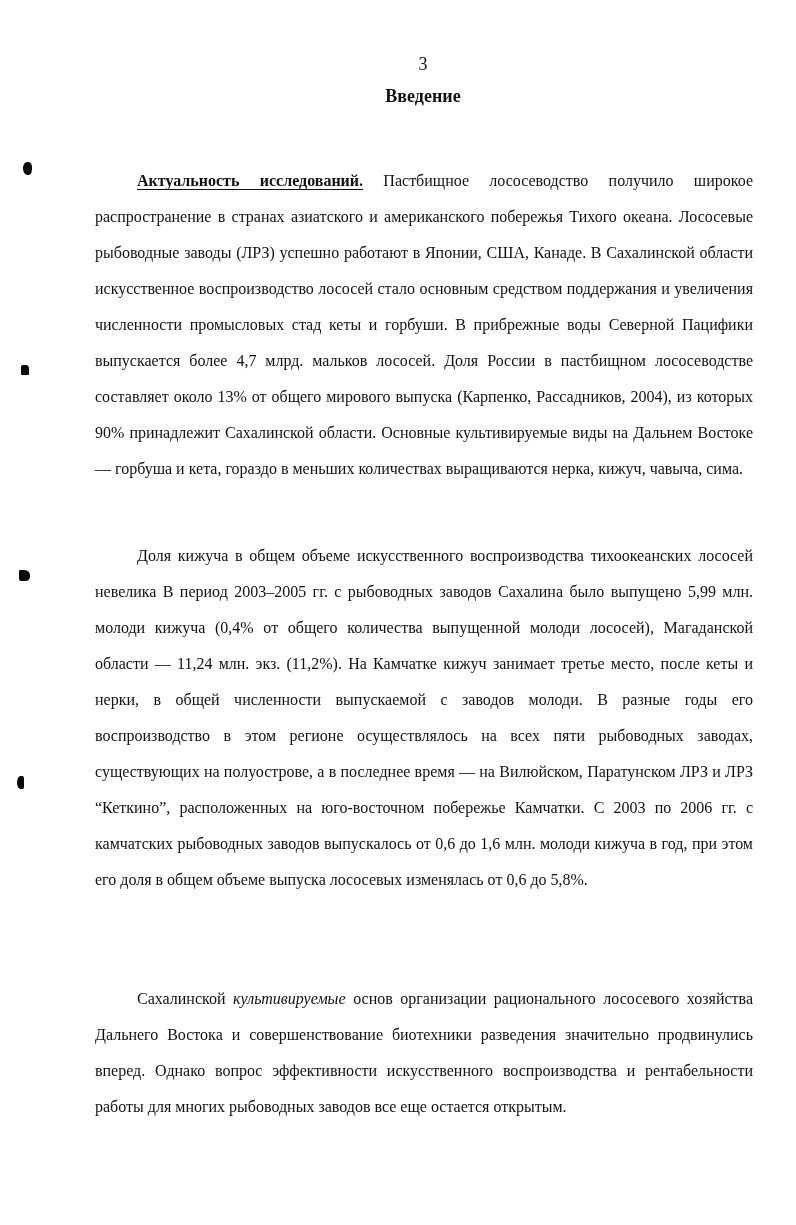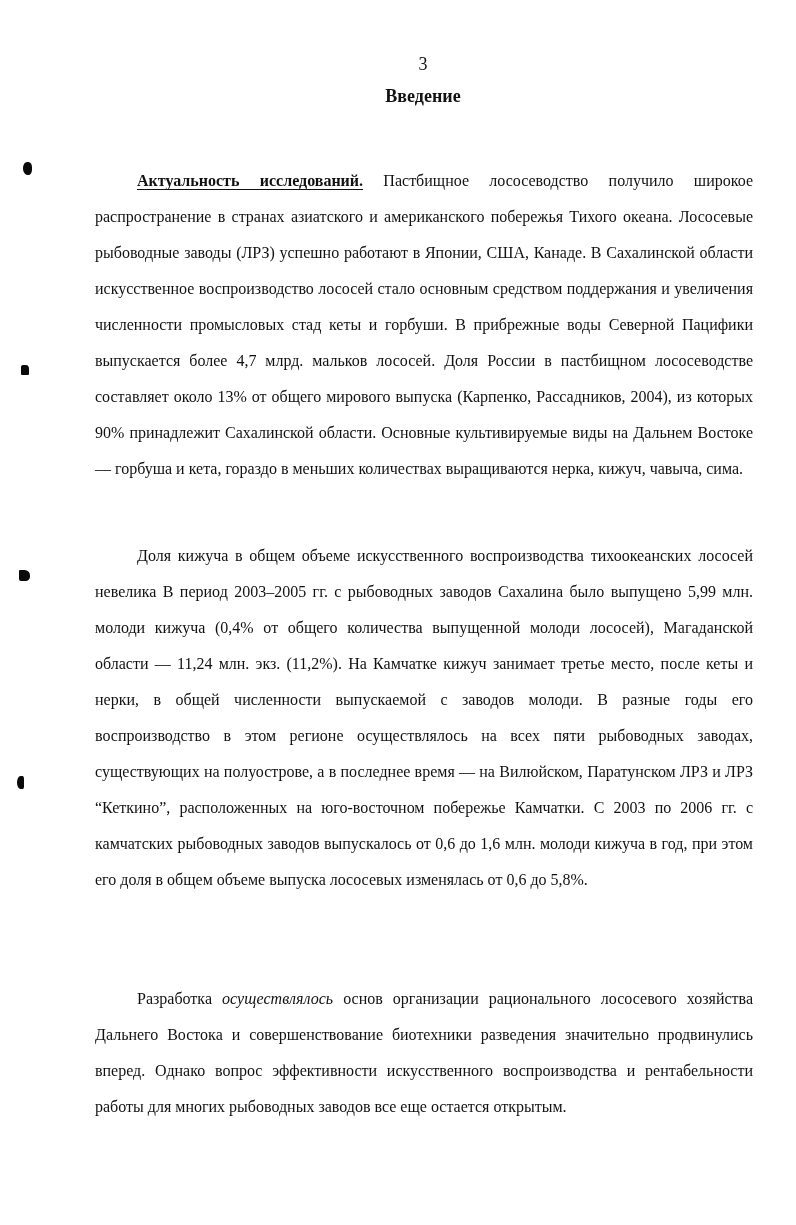--- a/index.html
+++ b/index.html
@@ -78,15 +78,15 @@
 
   <div class="body-text p1">
     <p class="para"><span class="lead-heading">Актуальность исследований.</span><span> Пастбищное лососеводство получило широкое распространение в странах азиатского и американского побережья Тихого океана. Лососевые рыбоводные заводы (ЛРЗ) успешно работают в Японии, США, Канаде. В Сахалинской области искусственное воспроизводство лососей стало основным средством поддержания и увеличения численности промысловых стад кеты и горбуши. В прибрежные воды Северной Пацифики выпускается более 4,7 млрд. мальков лососей. Доля России в пастбищном лососеводстве составляет около 13% от общего мирового выпуска (Карпенко, Рассадников, 2004), из которых 90% принадлежит Сахалинской области. Основные культивируемые виды на Дальнем Востоке — горбуша и кета, гораздо в меньших количествах выращиваются нерка, кижуч, чавыча, сима.</span></p>
   </div>
 
   <div class="body-text p2">
     <p class="para">Доля кижуча в общем объеме искусственного воспроизводства тихоокеанских лососей невелика  В период 2003–2005 гг. с рыбоводных заводов Сахалина было выпущено 5,99 млн. молоди кижуча (0,4% от общего количества выпущенной молоди лососей), Магаданской области — 11,24 млн. экз. (11,2%). На Камчатке кижуч занимает третье место, после кеты и нерки, в общей численности выпускаемой с заводов молоди. В разные годы его воспроизводство в этом регионе осуществлялось на всех пяти рыбоводных заводах, существующих на полуострове, а в последнее время — на Вилюйском, Паратунском ЛРЗ и ЛРЗ “Кеткино”, расположенных на юго-восточном побережье Камчатки. С 2003 по 2006 гг. с камчатских рыбоводных заводов выпускалось от 0,6 до 1,6 млн. молоди кижуча в год, при этом его доля в общем объеме выпуска лососевых изменялась от 0,6 до 5,8%.</p>
   </div>
 
   <div class="body-text p3">
-    <p class="para"><span>Разработка </span><span class="italic">осуществлялось</span><span> основ организации рационального лососевого хозяйства Дальнего Востока и совершенствование биотехники разведения значительно продвинулись вперед. Однако вопрос эффективности искусственного воспроизводства и рентабельности работы для многих рыбоводных заводов все еще остается открытым.</span></p>
+    <p class="para"><span>Сахалинской </span><span class="italic">культивируемые</span><span> основ организации рационального лососевого хозяйства Дальнего Востока и совершенствование биотехники разведения значительно продвинулись вперед. Однако вопрос эффективности искусственного воспроизводства и рентабельности работы для многих рыбоводных заводов все еще остается открытым.</span></p>
   </div>
 </div>
 
 </body></html>

